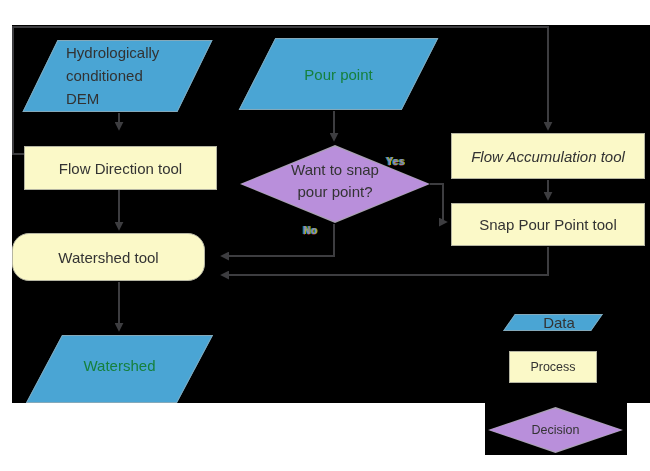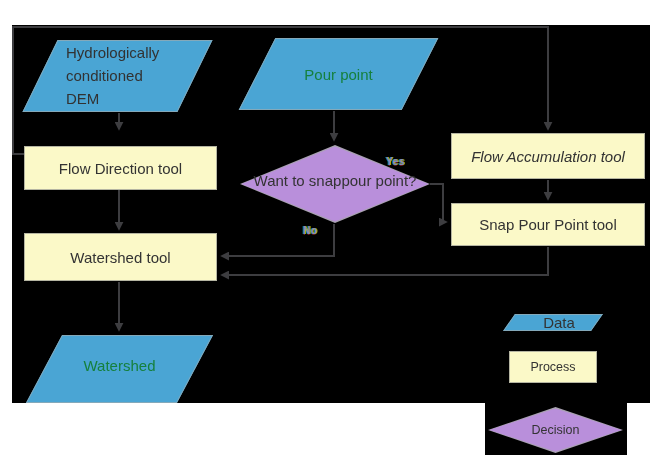--- a/index.html
+++ b/index.html
@@ -24,21 +24,21 @@
   }
   .diamond-outer{
     position:absolute;background:#a9a2b2;
     clip-path:polygon(50% 0,100% 50%,50% 100%,0 50%);
   }
   .diamond-inner{
     position:absolute;inset:1.5px;background:#b98fdb;
     clip-path:polygon(50% 0,100% 50%,50% 100%,0 50%);
   }
   .diamond-label{
-    position:absolute;display:flex;flex-direction:row;align-items:center;justify-content:center;
+    position:absolute;display:flex;flex-direction:column;align-items:center;justify-content:center;
     color:#333333;font-size:15px;line-height:22px;text-align:center;
   }
   .edge-label{
     position:absolute;font-size:10px;font-weight:700;letter-spacing:.5px;
     color:#8f95d8;opacity:.9;
     text-shadow:1px 0 0 rgba(255,255,0,.75),-1px 0 0 rgba(0,210,255,.65),0 1px 0 rgba(255,70,70,.45);
   }
   .legend-text{font-size:15px;color:#333333;}
   #dem-label{left:66px;top:41px;width:140px;color:#323232;font-size:15px;line-height:23px;}
   #dem-label span{display:block;}
@@ -88,21 +88,21 @@
   </div>
 
   <div class="node-rect" style="left:451px;top:133px;width:194px;height:46px;font-style:italic;">
     <span>Flow Accumulation tool</span>
   </div>
 
   <div class="node-rect" style="left:451px;top:203px;width:194px;height:43px;">
     <span>Snap Pour Point tool</span>
   </div>
 
-  <div class="node-rect" style="left:24px;top:233px;width:193px;height:48px;">
+  <div class="node-rect" style="left:12px;top:233px;width:193px;height:48px;border-radius:17px;">
     <span>Watershed tool</span>
   </div>
 
   <div class="diamond-outer" style="left:240px;top:145px;width:190px;height:78px;">
     <div class="diamond-inner"></div>
   </div>
   <div class="diamond-label" style="left:240px;top:143px;width:190px;height:76px;">
     <span>Want to snap</span>
     <span>pour point?</span>
   </div>

